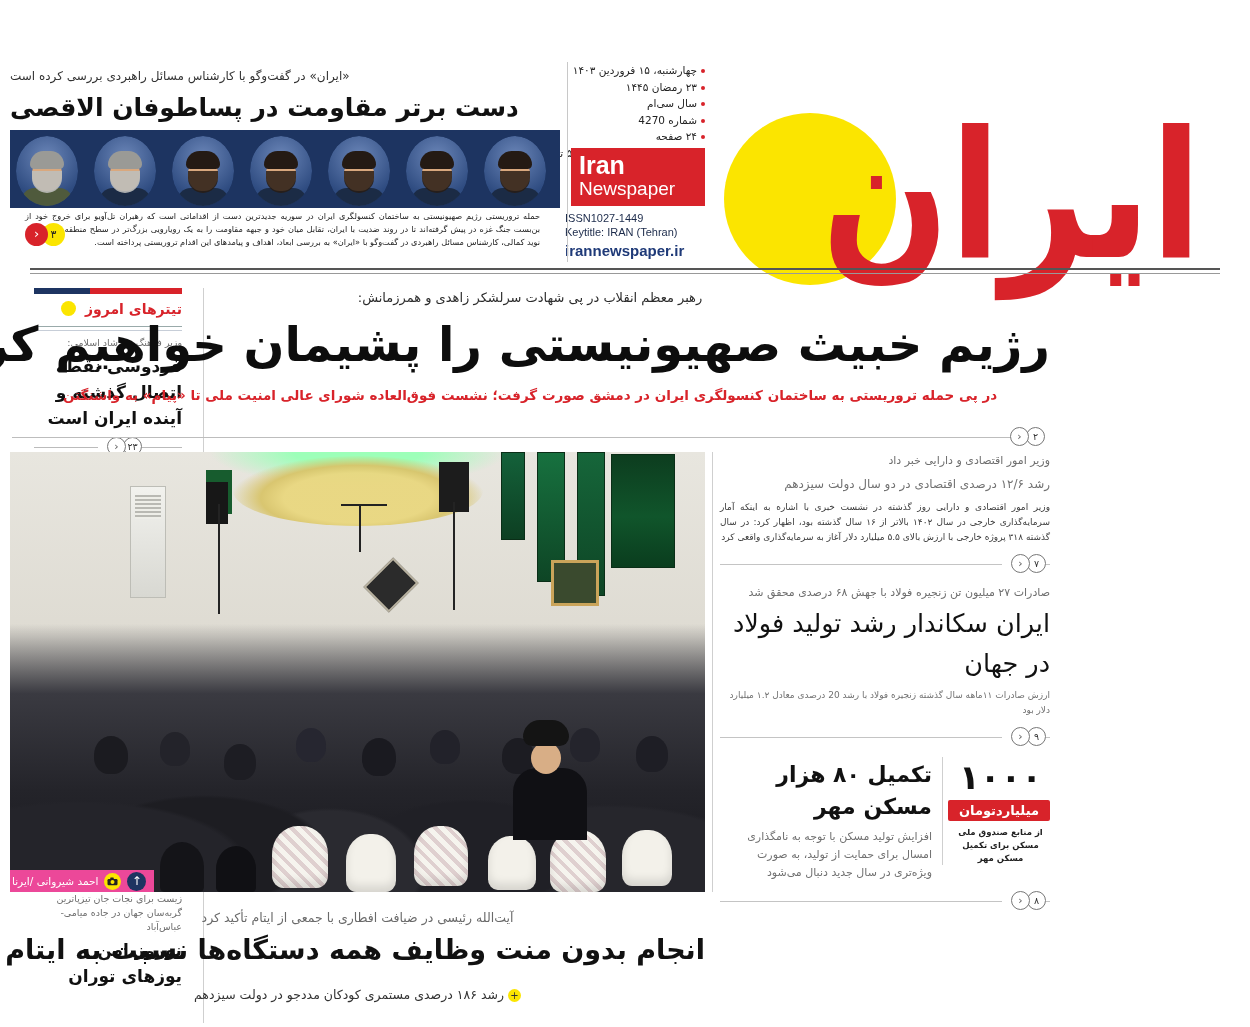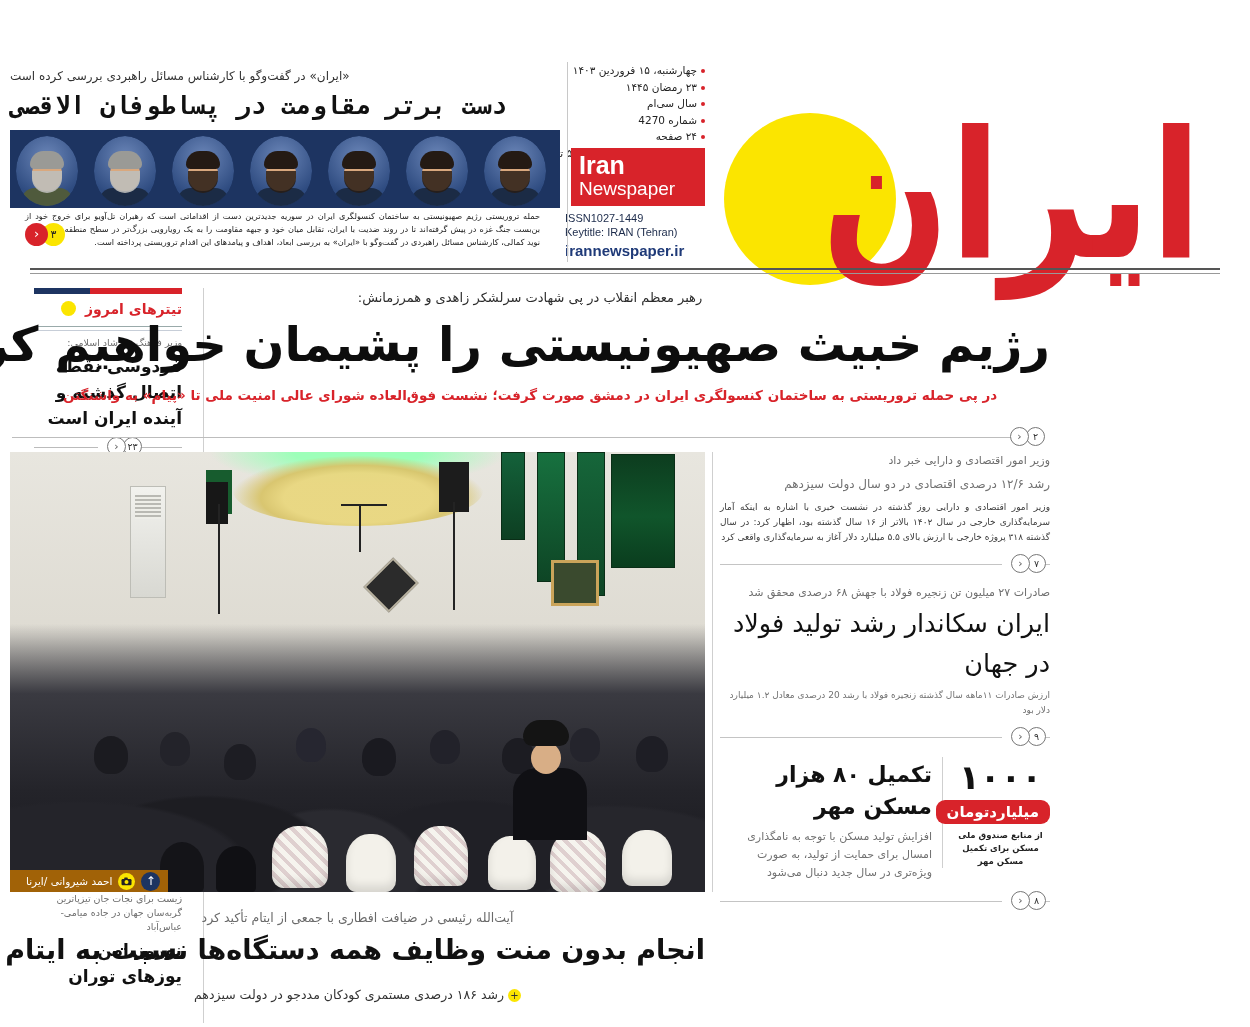--- a/index.html
+++ b/index.html
@@ -138,21 +138,20 @@
     color: #333;
     line-height: 16px;
   }
   .top-story .hl {
     font-size: 25px;
     font-weight: bold;
     color: #111;
     line-height: 36px;
     margin-top: 6px;
     white-space: nowrap;
-    font-family: Liberation Mono, monospace;
   }
 
   
   .portrait-strip {
     position: absolute;
     top: 130px; right: 690px;
     width: 550px; height: 78px;
     background: #1d3461;
     overflow: hidden;
   }
@@ -479,23 +478,23 @@
     font-size: 34px;
     font-weight: bold;
     color: #111;
     line-height: 40px;
     letter-spacing: 1px;
   }
   .numbox .pill {
     display: inline-block;
     background: #d8232a;
     color: #fff;
-    font-size: 15px;
-    font-weight: bold;
-    border-radius: 9px;
+    font-size: 13px;
+    font-weight: bold;
+    border-radius: 2px;
     padding: 3px 11px;
     margin-top: 3px;
     white-space: nowrap;
   }
   .numbox .cap {
     font-size: 8.5px;
     font-weight: bold;
     color: #222;
     line-height: 13px;
     margin-top: 5px;
@@ -642,25 +641,25 @@
     position: absolute;
     top: 48px; left: 0;
     width: 74px; height: 72px;
     border-radius: 24px 24px 0 0;
     background: #101014;
   }
   .photo-credit {
     position: absolute;
     left: 0; bottom: 0;
     height: 22px;
-    background: #a16207;
+    background: #ec4899;
     color: #fff;
     font-size: 10.5px;
     line-height: 22px;
-    padding: 0 8px 0 16px;
+    padding: 0 8px 0 2px;
     display: flex;
     flex-direction: row-reverse;
     align-items: center;
     gap: 6px;
   }
   .credit-cam {
     width: 17px; height: 17px;
     border-radius: 50%;
     background: #fbe500;
     display: inline-flex;

